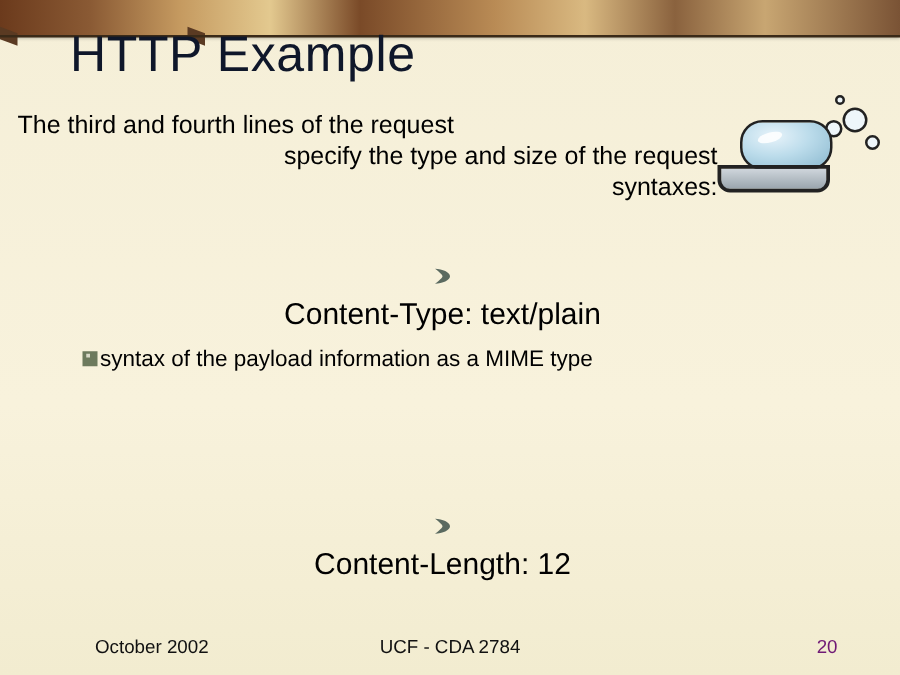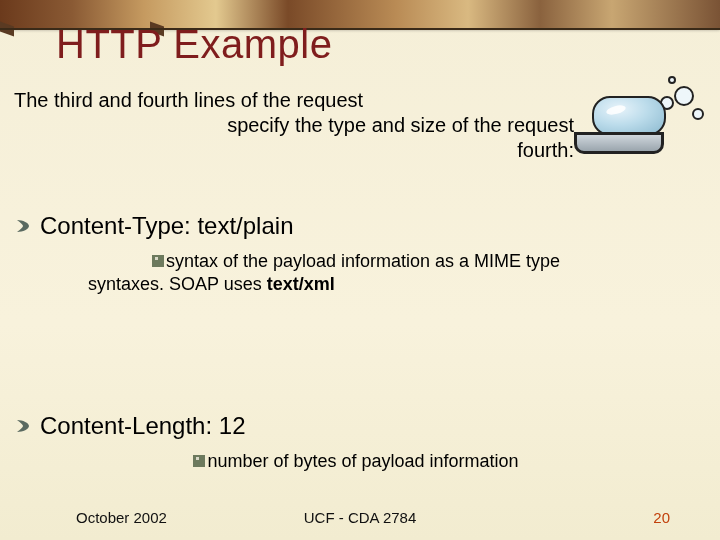--- a/index.html
+++ b/index.html
@@ -30,21 +30,21 @@
     transform: skewY(20deg);
   }
   .topbar .notch1 { left: 0; }
   .topbar .notch2 { left: 150px; }
   .title {
     position: absolute;
     left: 56px; top: 22px;
     font-family: Impact, "Arial Black", sans-serif;
     font-size: 40px;
     letter-spacing: 0.5px;
-    color: #7f1d1d;
+    color: #0f172a;
   }
   .soap {
     position: absolute;
     right: 16px; top: 74px;
     width: 130px; height: 80px;
   }
   .soap .tray {
     position: absolute;
     left: 0; bottom: 0;
     width: 90px; height: 22px;
@@ -86,39 +86,39 @@
     position: absolute;
     left: 14px;
     width: 680px;
   }
   .section-head {
     font-size: 24px;
     color: #000;
     display: flex;
     align-items: center;
     gap: 8px;
+    flex-direction: column;
   }
   .arrow-icon {
     width: 18px; height: 18px; flex: 0 0 18px;
     display: inline-flex; align-items: center; justify-content: center;
     color: #5a6a60;
   }
   .arrow-icon svg { width: 16px; height: 16px; }
   .subblock {
     margin-top: 10px;
     margin-left: 52px;
     font-size: 18px;
     line-height: 1.25;
     width: 580px;
   }
   .sub-line1 {
     display: flex;
     align-items: flex-start;
     gap: 2px;
-    justify-content: center;
   }
   .bullet-icon {
     width: 12px; height: 12px; flex: 0 0 12px;
     margin-top: 5px;
     background: #6d7a5d;
     position: relative;
   }
   .bullet-icon::after {
     content: "";
     position: absolute; left: 3px; top: 2px; width: 3px; height: 3px;
@@ -126,21 +126,21 @@
   }
   .subblock .contline { padding-left: 22px; }
   .footer {
     position: absolute;
     left: 0; right: 0; bottom: 14px;
     font-size: 15px;
     color: #111;
   }
   .footer .fdate { position: absolute; left: 76px; bottom: 0; }
   .footer .fctr { position: absolute; left: 50%; transform: translateX(-50%); bottom: 0; }
-  .footer .fnum { position: absolute; right: 50px; bottom: 0; color: #c2410c; }
+  .footer .fnum { position: absolute; right: 50px; bottom: 0; color: #701a75; }
 
   strong { font-weight: bold; }
 </style>
 </head>
 <body>
 
 <div class="topbar">
   <div class="notch1"></div>
   <div class="notch2"></div>
 </div>
@@ -152,57 +152,48 @@
   <div class="bub b2"></div>
   <div class="bub b3"></div>
   <div class="bub b4"></div>
   <div class="bar"></div>
   <div class="tray"></div>
 </div>
 
 <div class="intro">
   <span>The third and fourth lines of the request</span><br>
   <span class="hang">specify the type and size of the request</span>
-  <span class="hang">fourth:</span>
+  <span class="hang">syntaxes:</span>
 </div>
 
 <div class="section" style="top:212px;">
   <div class="section-head">
     <span class="arrow-icon">
       <svg viewBox="0 0 16 16">
           <path d="M2 2 C8 2 14 5 14 8 C14 11 8 14 2 14 C6 11 8 9 8 8 C8 7 6 5 2 2 Z" fill="currentColor"></path>
         </svg>
     </span>
     <span>Content-Type: text/plain</span>
   </div>
   <div class="subblock">
     <div class="sub-line1">
       <span class="bullet-icon"></span>
       <span>syntax of the payload information as a MIME type</span>
     </div>
-    <div class="contline">
-      <span>syntaxes. SOAP uses </span><strong>text/xml</strong>
-    </div>
   </div>
 </div>
 
 <div class="section" style="top:412px;">
   <div class="section-head">
     <span class="arrow-icon">
       <svg viewBox="0 0 16 16">
           <path d="M2 2 C8 2 14 5 14 8 C14 11 8 14 2 14 C6 11 8 9 8 8 C8 7 6 5 2 2 Z" fill="currentColor"></path>
         </svg>
     </span>
     <span>Content-Length: 12</span>
   </div>
-  <div class="subblock">
-    <div class="sub-line1">
-      <span class="bullet-icon"></span>
-      <span>number of bytes of payload information</span>
-    </div>
-  </div>
 </div>
 
 <div class="footer">
   <span class="fdate">October 2002</span>
   <span class="fctr">UCF - CDA 2784</span>
   <span class="fnum">20</span>
 </div>
 
 </body></html>

